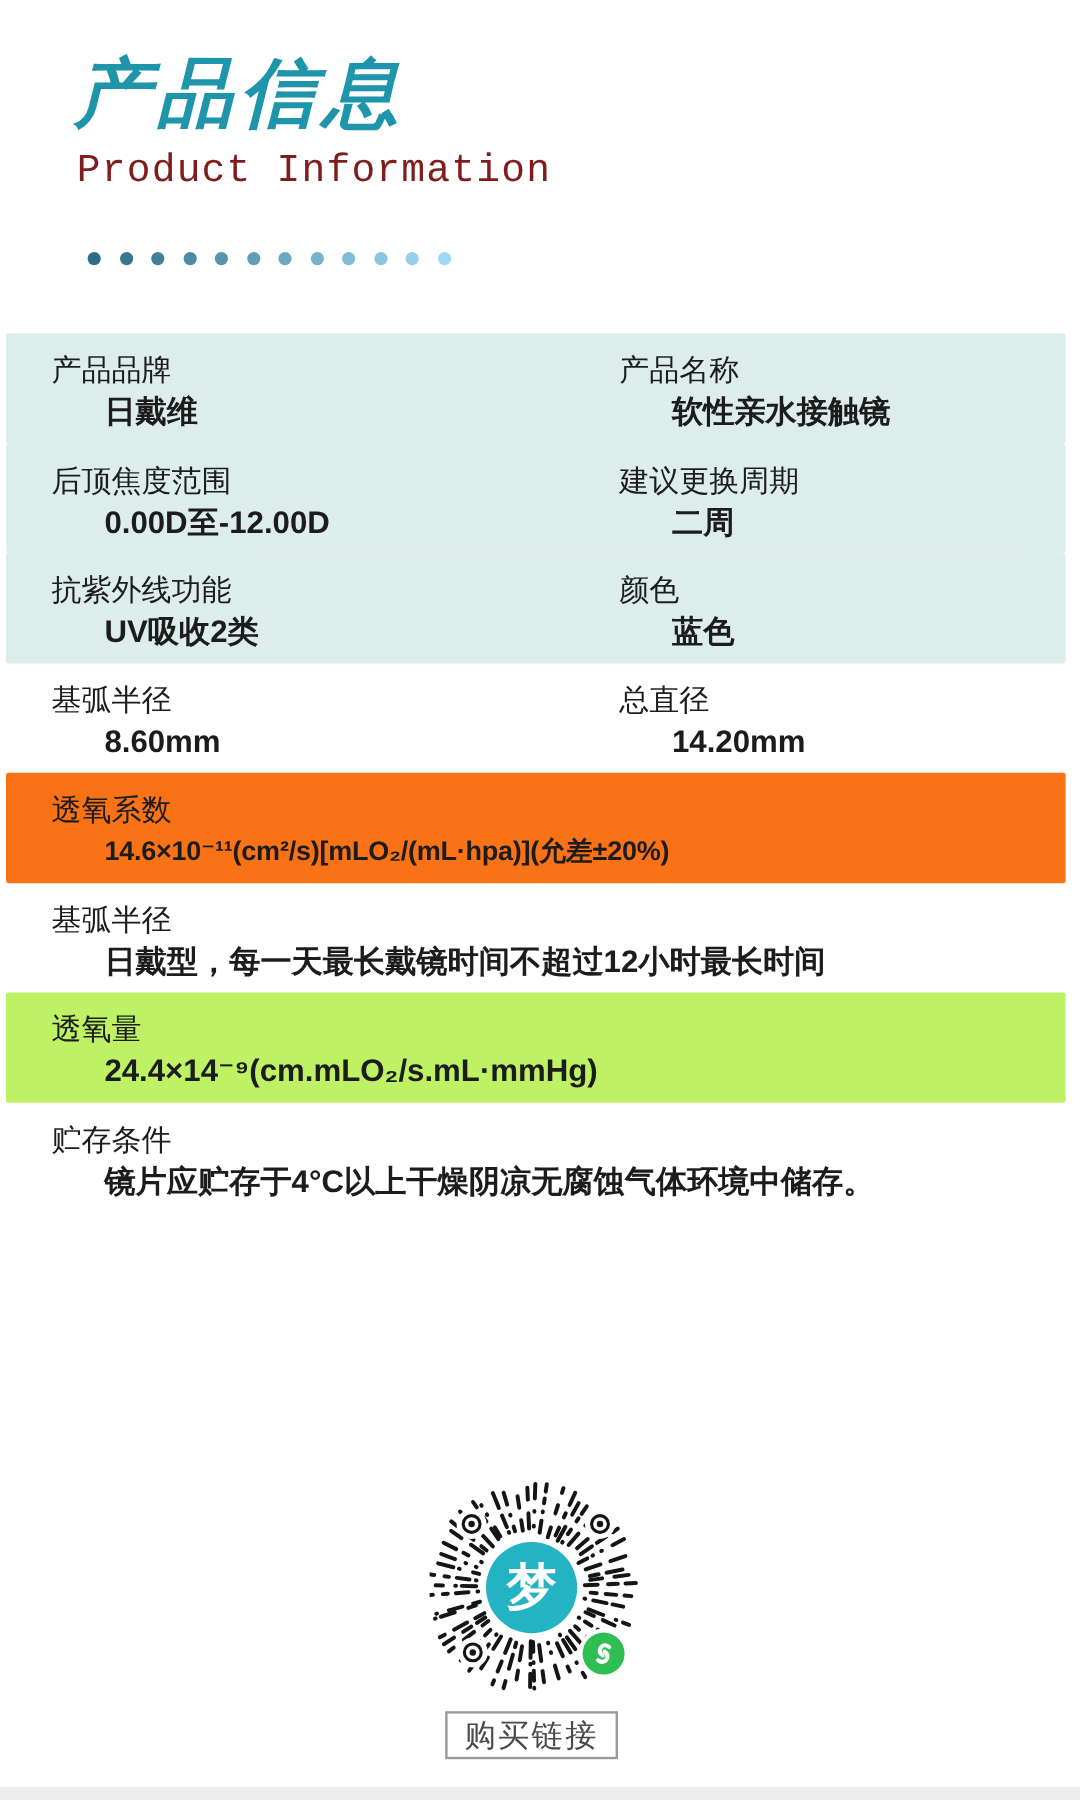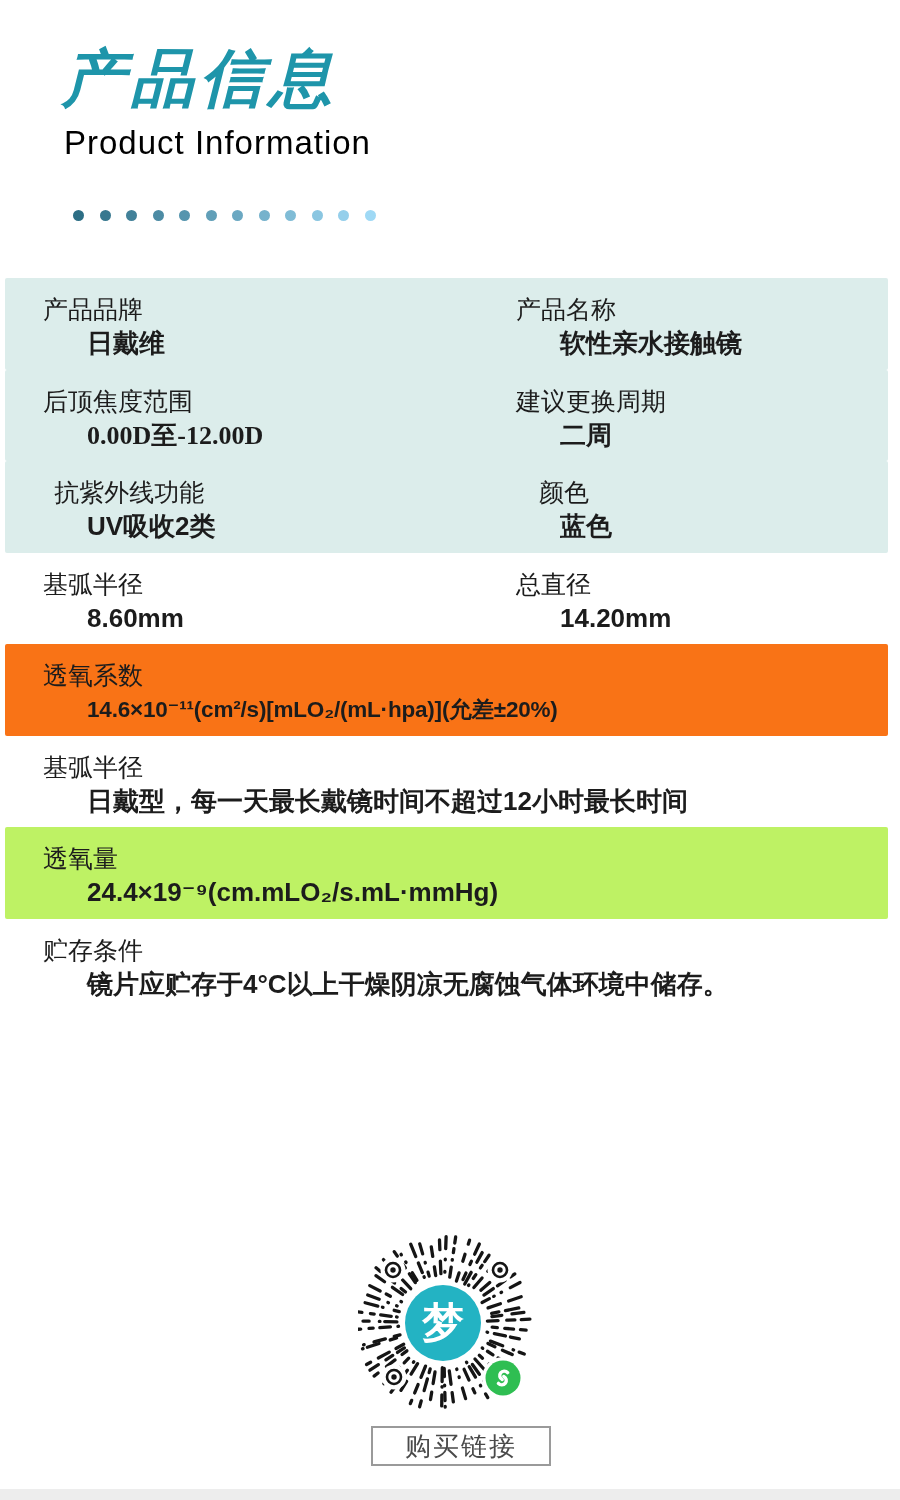--- a/index.html
+++ b/index.html
@@ -27,32 +27,32 @@
   .spec-row{height:91.5px;box-sizing:border-box;padding:26px 0 0 38px;position:relative;}
   .spec-row.mint{border-radius:2px;}
   .cell{position:absolute;top:15px;left:38px;white-space:nowrap;}
   .cell.c1{left:511px;}
   .lbl{font-size:25px;font-weight:400;line-height:33px;}
   .val{font-size:26px;font-weight:bold;line-height:35px;margin-left:44px;}
   .val.longline{font-size:22.5px;letter-spacing:-0.2px;}
   
   .qr-wrap{position:absolute;left:358px;top:1234px;width:178px;height:178px;}
   .buy-btn{
-    position:absolute;left:371px;top:1426px;width:180px;height:40px;
+    position:absolute;left:371px;top:1426px;width:144px;height:40px;
     box-sizing:border-box;border:2px solid #9a9a9a;background:#ffffff;
     display:flex;align-items:center;justify-content:center;
     font-size:26px;letter-spacing:2px;cursor:pointer;
   }
   .footer-strip{position:absolute;left:0;top:1489px;width:900px;height:11px;}
 </style>
 </head>
 <body>
 
 <div class="title-cn" style="color: rgb(30, 149, 170);">产品信息</div>
-<div class="title-en" style="color: #000000;">Product Information</div>
+<div class="title-en" style="color: #7f1d1d; font-family: Liberation Mono, monospace;">Product Information</div>
 <div class="dots-row">
     <span class="dot" style="background: rgb(45, 110, 133);"></span>
     <span class="dot" style="background: rgb(55, 120, 143);"></span>
     <span class="dot" style="background: rgb(66, 129, 153);"></span>
     <span class="dot" style="background: rgb(76, 139, 164);"></span>
     <span class="dot" style="background: rgb(86, 149, 174);"></span>
     <span class="dot" style="background: rgb(97, 159, 184);"></span>
     <span class="dot" style="background: rgb(107, 168, 194);"></span>
     <span class="dot" style="background: rgb(118, 178, 204);"></span>
     <span class="dot" style="background: rgb(128, 188, 214);"></span>
@@ -65,31 +65,31 @@
     <div class="spec-row mint" style="background: rgb(220, 237, 235);">
       <div class="cell c0">
         <div class="lbl">产品品牌</div>
         <div class="val">日戴维</div>
       </div>
       <div class="cell c1">
         <div class="lbl">产品名称</div>
         <div class="val">软性亲水接触镜</div>
       </div>
     </div>
-    <div class="spec-row mint" style="background: rgb(220, 237, 235); font-family: Liberation Serif, serif;">
+    <div class="spec-row mint" style="background: rgb(220, 237, 235);">
       <div class="cell c0">
         <div class="lbl">后顶焦度范围</div>
         <div class="val">0.00D至-12.00D</div>
       </div>
       <div class="cell c1">
         <div class="lbl">建议更换周期</div>
         <div class="val">二周</div>
       </div>
     </div>
-    <div class="spec-row mint" style="background: rgb(220, 237, 235); text-align: center;">
+    <div class="spec-row mint" style="background: rgb(220, 237, 235);">
       <div class="cell c0">
         <div class="lbl">抗紫外线功能</div>
         <div class="val">UV吸收2类</div>
       </div>
       <div class="cell c1">
         <div class="lbl">颜色</div>
         <div class="val">蓝色</div>
       </div>
     </div>
     <div class="spec-row white">
@@ -110,21 +110,21 @@
     </div>
     <div class="spec-row white">
       <div class="cell c0">
         <div class="lbl">基弧半径</div>
         <div class="val">日戴型，每一天最长戴镜时间不超过12小时最长时间</div>
       </div>
     </div>
     <div class="spec-row mint" style="background: #bef264;">
       <div class="cell c0">
         <div class="lbl">透氧量</div>
-        <div class="val">24.4×19⁻⁹(cm.mLO₂/s.mL·mmHg)</div>
+        <div class="val">24.4×14⁻⁹(cm.mLO₂/s.mL·mmHg)</div>
       </div>
     </div>
     <div class="spec-row white">
       <div class="cell c0">
         <div class="lbl">贮存条件</div>
         <div class="val">镜片应贮存于4°C以上干燥阴凉无腐蚀气体环境中储存。</div>
       </div>
     </div>
   </div>
 

